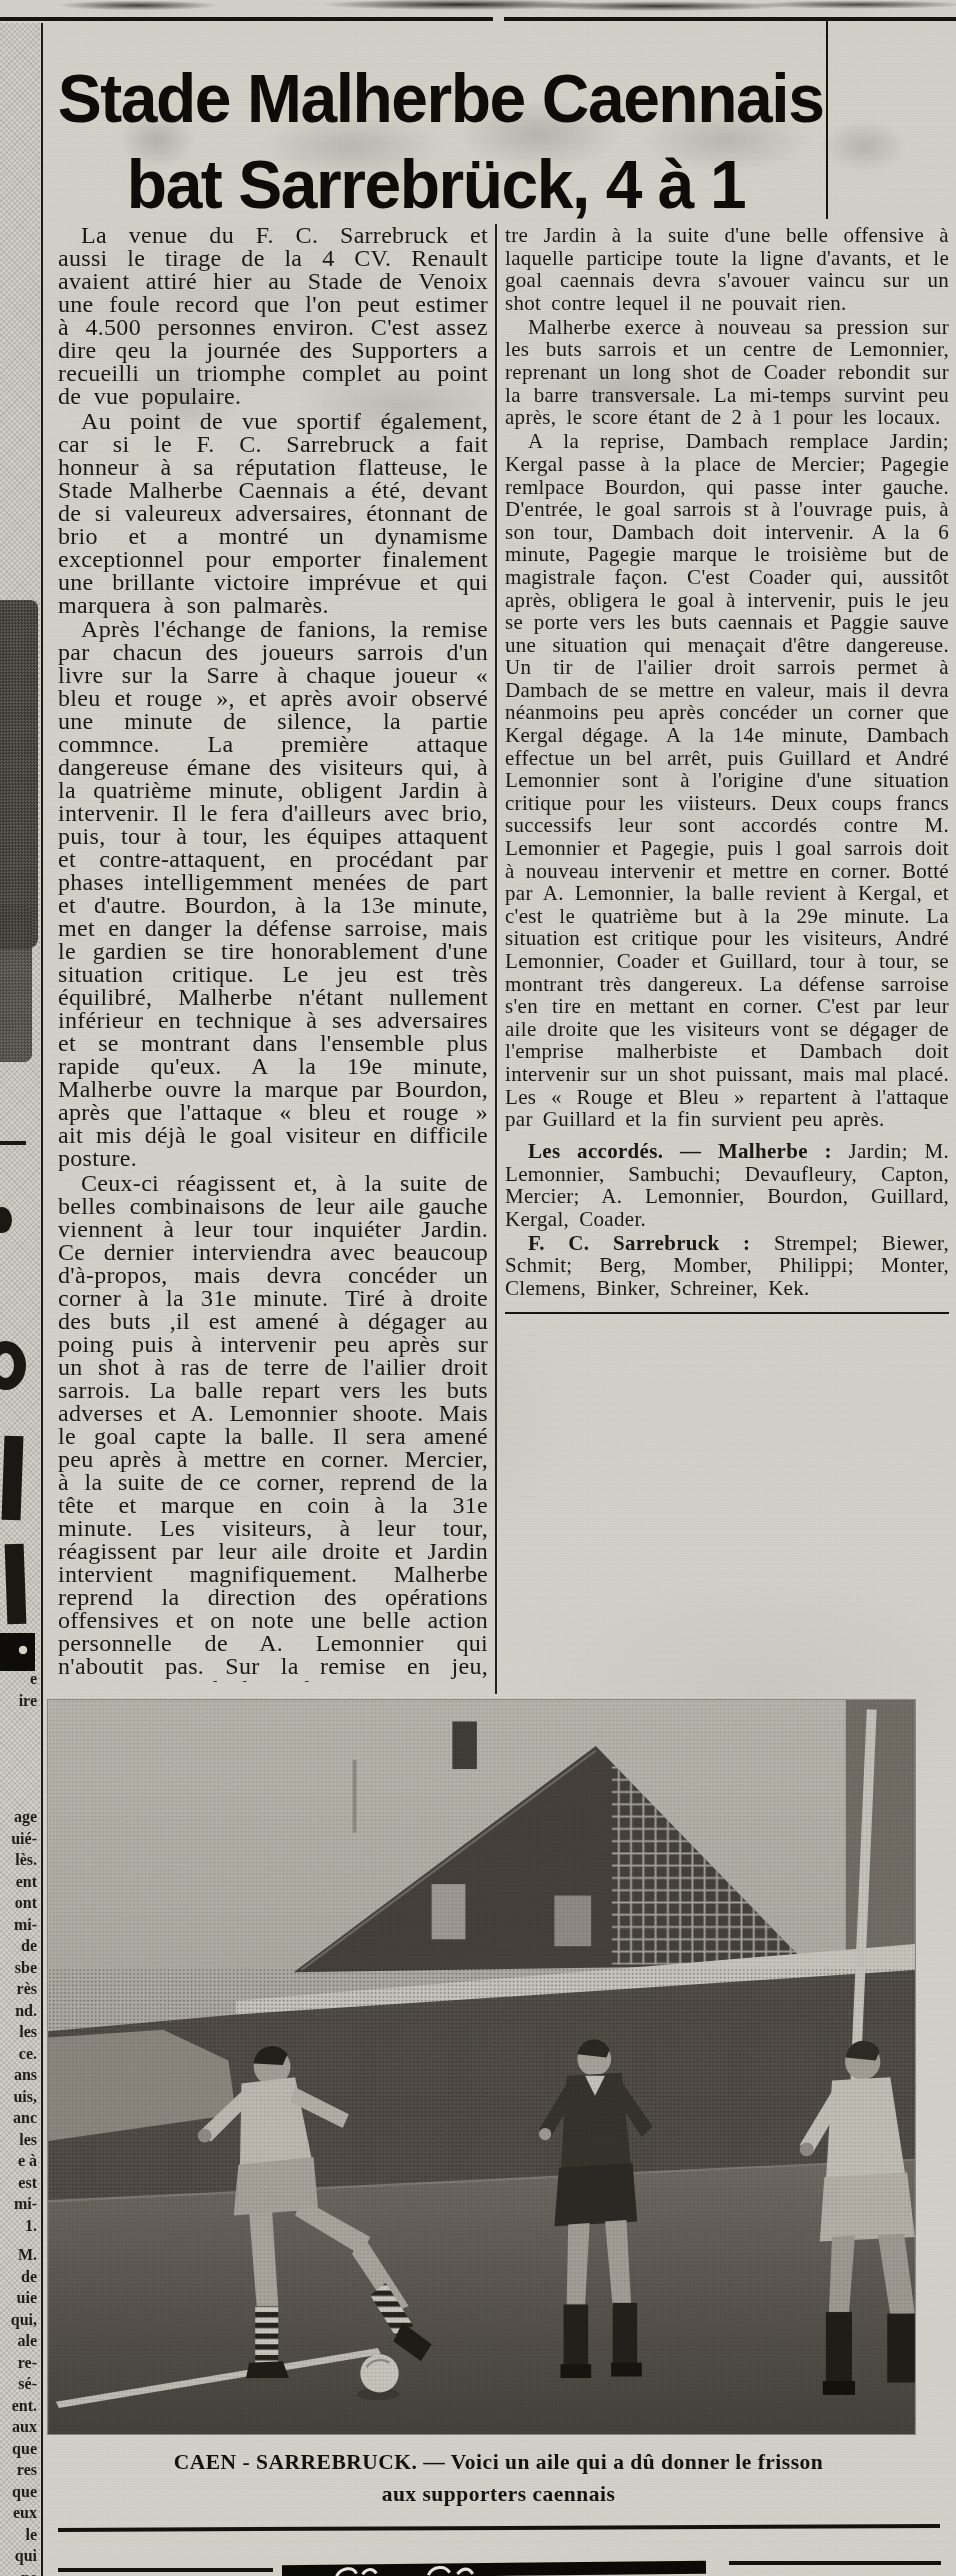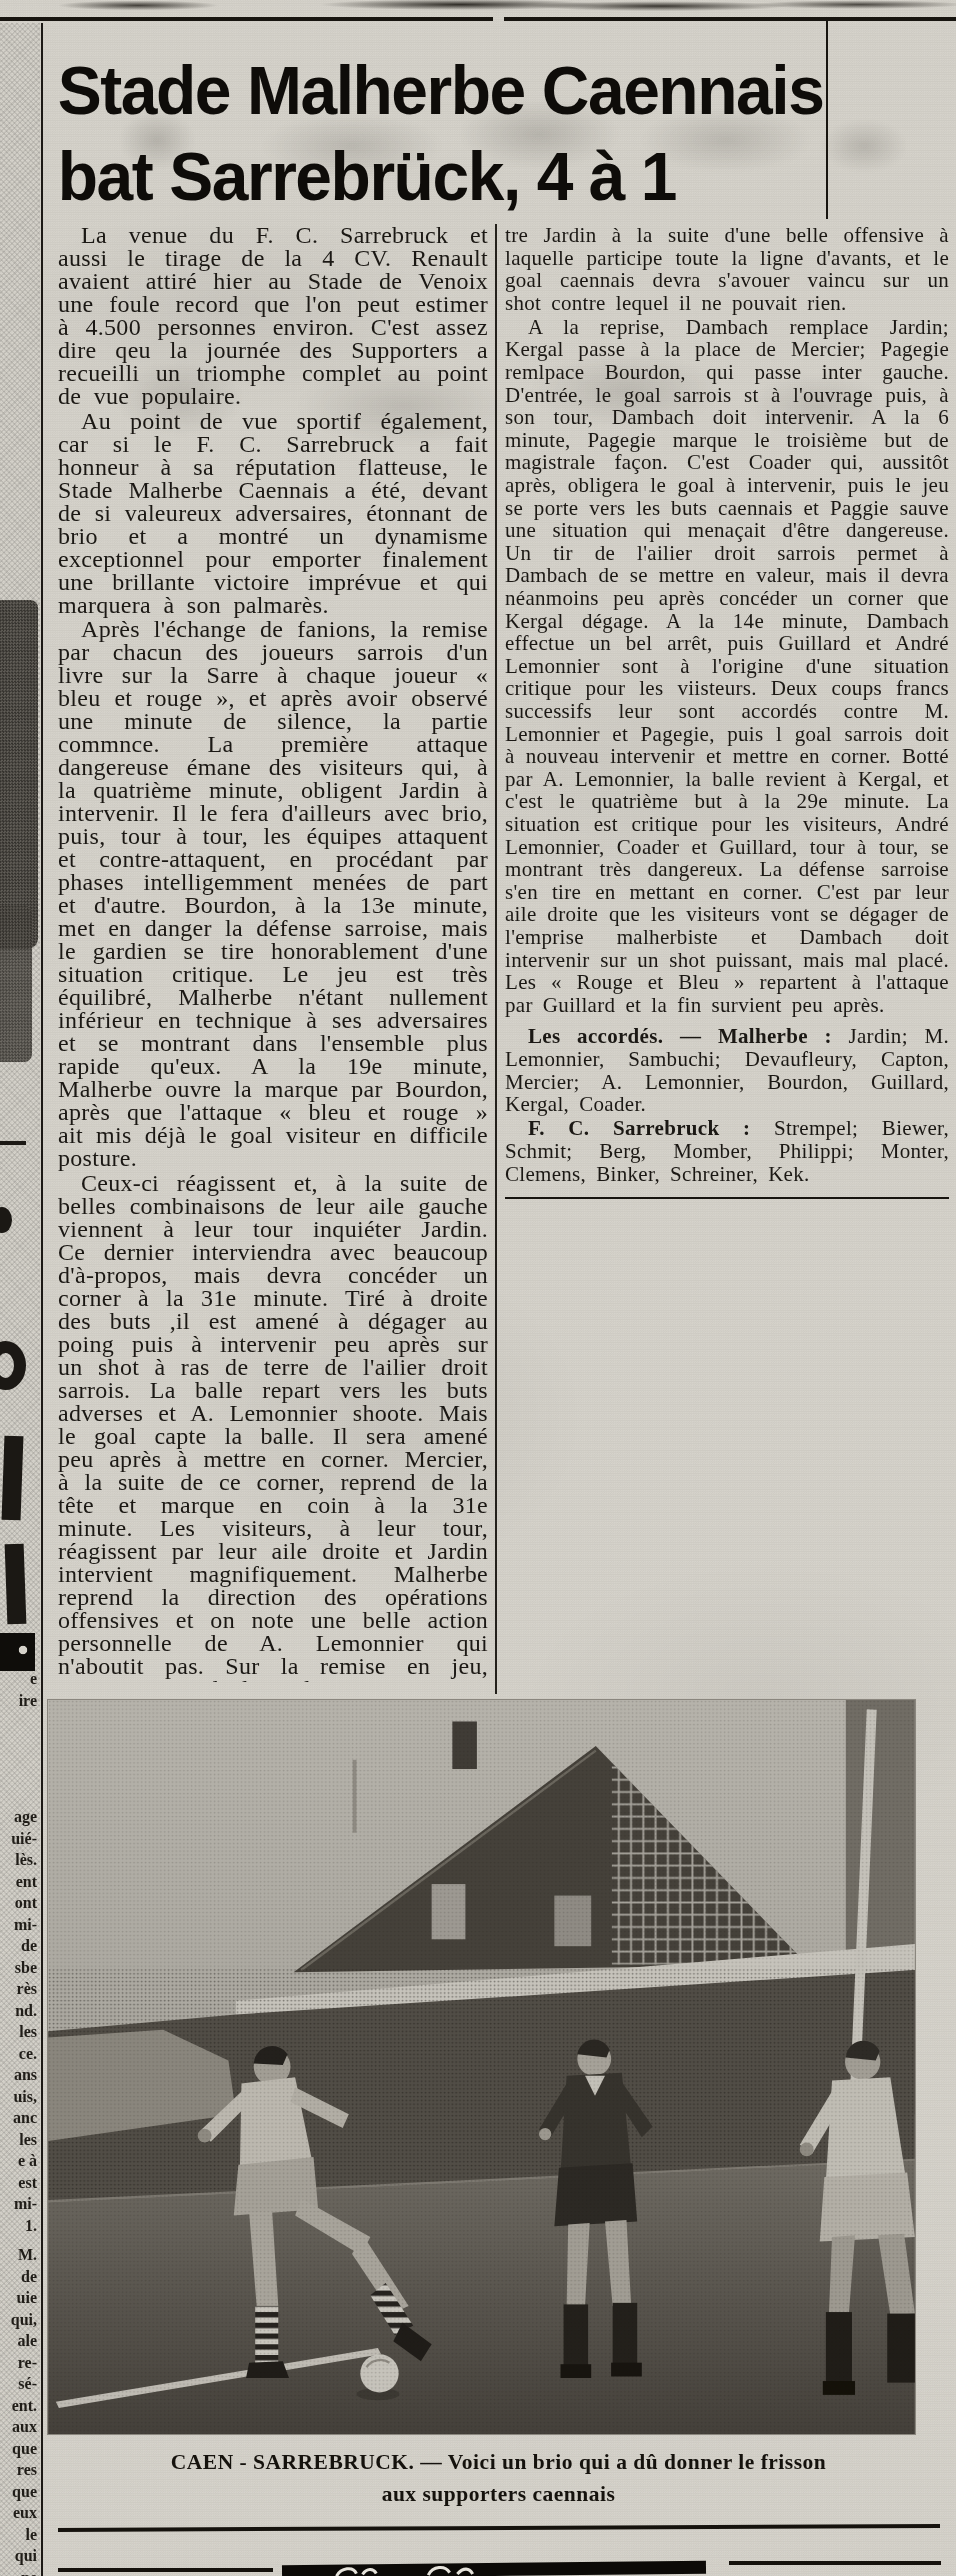--- a/index.html
+++ b/index.html
@@ -46,21 +46,21 @@
   .glyph-bar1{left:3.1px;top:1436px;width:19px;height:84px;background:#1b1814;transform:rotate(2deg);}
   .glyph-bar2{left:6.1px;top:1544px;width:19px;height:80px;background:#1b1814;transform:rotate(-2deg);}
   .glyph-box{left:0;top:1633px;width:35px;height:38px;background:#0f0d0a;
     background-image:radial-gradient(circle 6.1px at 23px 17px, #d5d2ca 0 3.8px, transparent 4.6px);}
   .frags{width:37px;text-align:right;font-weight:700;font-size:16px;line-height:21.5px;
     font-family:"Liberation Serif","DejaVu Serif",serif;color:#201d18;}
   .frags-a{left:0;top:1668px;}
   .frags-b{left:0;top:1806px;}
   .frags-c{left:0;top:2244px;}
   
-  .headline-box{left:46px;top:40px;width:780px;height:180px;}
+  .headline-box{left:46px;top:48px;width:780px;height:180px;text-align:center;}
   .headline-line{position:absolute;left:0;width:100%;
     font-family:"Liberation Sans","DejaVu Sans",sans-serif;font-weight:700;
     font-size:68px;letter-spacing:-1.5px;color:#0e0c09;transform:scaleX(.97);white-space:nowrap;}
   .hl1{top:10.7px;}
   .hl2{top:97px;}
   .ghost{pointer-events:none;filter:blur(1.5px);}
   .ghost1{left:92px;top:77px;width:813px;height:115px;
     background:
       radial-gradient(ellipse 54px 42px at 8% 55%, rgba(45,42,36,.18), transparent 70%),
       radial-gradient(ellipse 130px 46px at 32% 60%, rgba(45,42,36,.15), transparent 70%),
@@ -172,20 +172,21 @@
 
   <div class="abs col col-left">
     <p class="ind">La venue du F. C. Sarrebruck et aussi le tirage de la 4 CV. Renault avaient attiré hier au Stade de Venoix une foule record que l'on peut estimer à 4.500 personnes environ. C'est assez dire qeu la journée des Supporters a recueilli un triomphe complet au point de vue populaire.</p>
     <p class="ind">Au point de vue sportif également, car si le F. C. Sarrebruck a fait honneur à sa réputation flatteuse, le Stade Malherbe Caennais a été, devant de si valeureux adversaires, étonnant de brio et a montré un dynamisme exceptionnel pour emporter finalement une brillante victoire imprévue et qui marquera à son palmarès.</p>
     <p class="ind">Après l'échange de fanions, la remise par chacun des joueurs sarrois d'un livre sur la Sarre à chaque joueur « bleu et rouge », et après avoir observé une minute de silence, la partie commnce. La première attaque dangereuse émane des visiteurs qui, à la quatrième minute, obligent Jardin à intervenir. Il le fera d'ailleurs avec brio, puis, tour à tour, les équipes attaquent et contre-attaquent, en procédant par phases intelligemment menées de part et d'autre. Bourdon, à la 13e minute, met en danger la défense sarroise, mais le gardien se tire honorablement d'une situation critique. Le jeu est très équilibré, Malherbe n'étant nullement inférieur en technique à ses adversaires et se montrant dans l'ensemble plus rapide qu'eux. A la 19e minute, Malherbe ouvre la marque par Bourdon, après que l'attaque « bleu et rouge » ait mis déjà le goal visiteur en difficile posture.</p>
     <p class="ind">Ceux-ci réagissent et, à la suite de belles combinaisons de leur aile gauche viennent à leur tour inquiéter Jardin. Ce dernier interviendra avec beaucoup d'à-propos, mais devra concéder un corner à la 31e minute. Tiré à droite des buts ,il est amené à dégager au poing puis à intervenir peu après sur un shot à ras de terre de l'ailier droit sarrois. La balle repart vers les buts adverses et A. Lemonnier shoote. Mais le goal capte la balle. Il sera amené peu après à mettre en corner. Mercier, à la suite de ce corner, reprend de la tête et marque en coin à la 31e minute. Les visiteurs, à leur tour, réagissent par leur aile droite et Jardin intervient magnifiquement. Malherbe reprend la direction des opérations offensives et on note une belle action personnelle de A. Lemonnier qui n'aboutit pas. Sur la remise en jeu, c'est encore l'ailier droit sarrois qui vient inquié-</p>
   </div>
 
   <div class="abs col col-right">
     <p>tre Jardin à la suite d'une belle offensive à laquelle participe toute la ligne d'avants, et le goal caennais devra s'avouer vaincu sur un shot contre lequel il ne pouvait rien.</p>
+    <p class="ind">Malherbe exerce à nouveau sa pression sur les buts sarrois et un centre de Lemonnier, reprenant un long shot de Coader rebondit sur la barre transversale. La mi-temps survint peu après, le score étant de 2 à 1 pour les locaux.</p>
     <p class="ind">A la reprise, Dambach remplace Jardin; Kergal passe à la place de Mercier; Pagegie remlpace Bourdon, qui passe inter gauche. D'entrée, le goal sarrois st à l'ouvrage puis, à son tour, Dambach doit intervenir. A la 6 minute, Pagegie marque le troisième but de magistrale façon. C'est Coader qui, aussitôt après, obligera le goal à intervenir, puis le jeu se porte vers les buts caennais et Paggie sauve une situation qui menaçait d'être dangereuse. Un tir de l'ailier droit sarrois permet à Dambach de se mettre en valeur, mais il devra néanmoins peu après concéder un corner que Kergal dégage. A la 14e minute, Dambach effectue un bel arrêt, puis Guillard et André Lemonnier sont à l'origine d'une situation critique pour les viisteurs. Deux coups francs successifs leur sont accordés contre M. Lemonnier et Pagegie, puis l goal sarrois doit à nouveau intervenir et mettre en corner. Botté par A. Lemonnier, la balle revient à Kergal, et c'est le quatrième but à la 29e minute. La situation est critique pour les visiteurs, André Lemonnier, Coader et Guillard, tour à tour, se montrant très dangereux. La défense sarroise s'en tire en mettant en corner. C'est par leur aile droite que les visiteurs vont se dégager de l'emprise malherbiste et Dambach doit intervenir sur un shot puissant, mais mal placé. Les « Rouge et Bleu » repartent à l'attaque par Guillard et la fin survient peu après.</p>
     <p class="ind teams"><span class="bold">Les accordés. — Malherbe :</span> <span>Jardin; M. Lemonnier, Sambuchi; Devaufleury, Capton, Mercier; A. Lemonnier, Bourdon, Guillard, Kergal, Coader.</span></p>
     <p class="ind"><span class="bold">F. C. Sarrebruck :</span> <span>Strempel; Biewer, Schmit; Berg, Momber, Philippi; Monter, Clemens, Binker, Schreiner, Kek.</span></p>
     <hr class="sep-rule">
   </div>
 
   <div class="abs photo">
     <svg width="867" height="734" viewBox="0 0 1130 957">
       <defs>
         <linearGradient id="sky" x1="0" y1="0" x2="0" y2="1">
@@ -285,21 +286,21 @@
         <rect x="1014" y="798" width="34" height="92" fill="#201d18"></rect>
         <rect x="1094" y="800" width="36" height="90" fill="#201d18"></rect>
         <rect x="1010" y="888" width="42" height="18" fill="#141109"></rect>
       </g>
 
       <rect width="1130" height="957" fill="url(#ht)" opacity=".16"></rect>
     </svg>
   </div>
 
   <div class="abs caption">
-    <div>CAEN - SARREBRUCK. — Voici un brio qui a dû donner le frisson</div>
+    <div>CAEN - SARREBRUCK. — Voici un aile qui a dû donner le frisson</div>
     <div>aux supporters caennais</div>
   </div>
 
   <div class="abs rule-bottom"></div>
   <div class="abs line-bl"></div>
   <div class="abs line-br"></div>
   <div class="abs banner">
     <svg width="424" height="13" viewBox="0 0 552 17">
       <path d="M70 15 C76 4, 92 2, 96 12 M104 13 c6 -8, 14 -8, 18 -1 M190 15 C196 3, 212 2, 218 12 M228 14 c8 -9, 16 -8, 20 0" stroke="#e6e3db" stroke-width="4" fill="none"></path>
     </svg>

